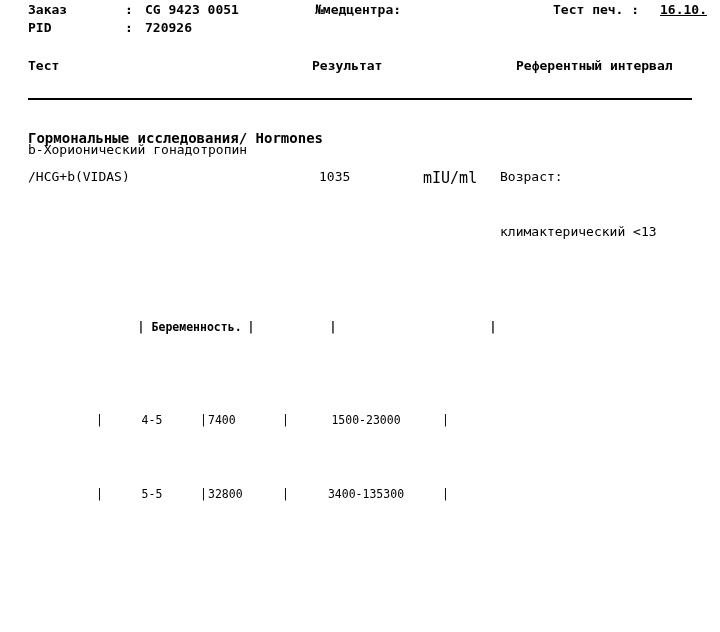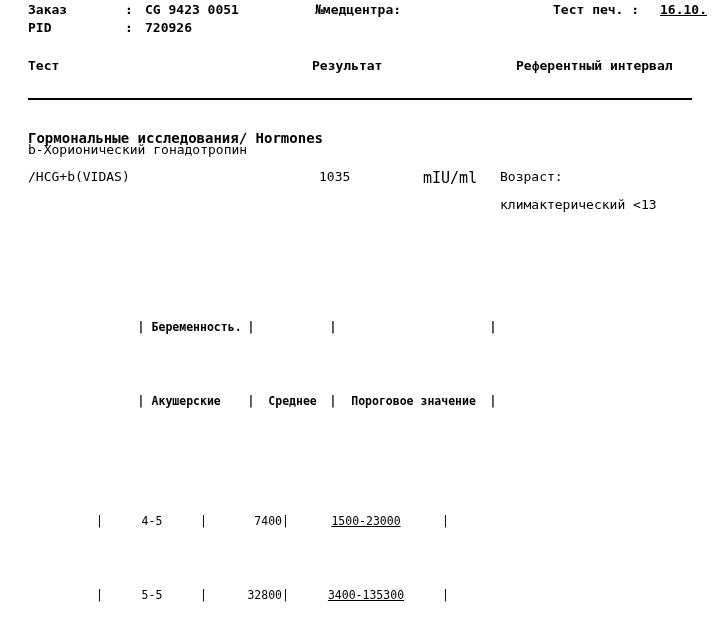--- a/index.html
+++ b/index.html
@@ -118,21 +118,21 @@
   .ref-l2 {
     position: absolute;
     left: 500px;
     top: 188px;
     font-size: 13px;
     white-space: pre;
   }
   .ref-l3 {
     position: absolute;
     left: 500px;
-    top: 197px;
+    top: 224px;
     font-size: 13px;
     white-space: pre;
   }
 
   
   .ptable {
     position: absolute;
     left: 96px;
     top: 244px;
     font-size: 11.5px;
@@ -143,22 +143,22 @@
     height: 18.5px;
   }
   .ptable .hrow {
     font-weight: bold;
   }
   .ptable .bar {
     display: inline-block;
     width: 8px;
   }
   .c1 { display: inline-block; width: 96px; text-align: center; }
-  .c2 { display: inline-block; width: 74px; text-align: right; margin-top: 46px; }
-  .c3 { display: inline-block; width: 152px; text-align: center; text-decoration: underline; }
+  .c2 { display: inline-block; width: 74px; text-align: left; }
+  .c3 { display: inline-block; width: 152px; text-align: center; }
   .c1b { display: inline-block; width: 96px; text-align: left; padding-left: 6px;}
   .c2b { display: inline-block; width: 74px; text-align: center; }
   .c3b { display: inline-block; width: 152px; text-align: center; }
 </style>
 </head>
 <body>
 
 <div class="page">
 
   <div class="hdr-row hdr-row1">
@@ -189,23 +189,20 @@
   <div class="result-unit">mIU/ml</div>
   <div class="ref-l1">Возраст:</div>
   <div class="ref-l3">климактерический &lt;13</div>
 
   <div class="ptable">
 
     <div class="row hrow">
       <span class="bar">|</span><span class="c1b">Беременность.</span><span class="bar">|</span><span class="c2b"></span><span class="bar">|</span><span class="c3b"></span><span class="bar">|</span>
     </div>
 
-    <div class="row hrow">
-      <span class="bar">|</span><span class="c1b">Акушерские</span><span class="bar">|</span><span class="c2b">Среднее</span><span class="bar">|</span><span class="c3b">Пороговое значение</span><span class="bar">|</span>
-    </div>
 
 
     <div class="row"><span class="bar">|</span><span class="c1">4-5</span><span class="bar">|</span><span class="c2">7400</span><span class="bar">|</span><span class="c3">1500-23000</span><span class="bar">|</span></div>
 
     <div class="row"><span class="bar">|</span><span class="c1">5-5</span><span class="bar">|</span><span class="c2">32800</span><span class="bar">|</span><span class="c3">3400-135300</span><span class="bar">|</span></div>
 
     
 
     
 

